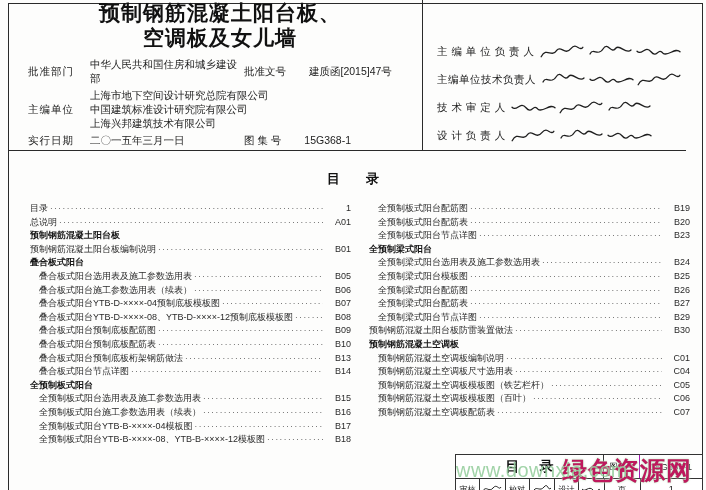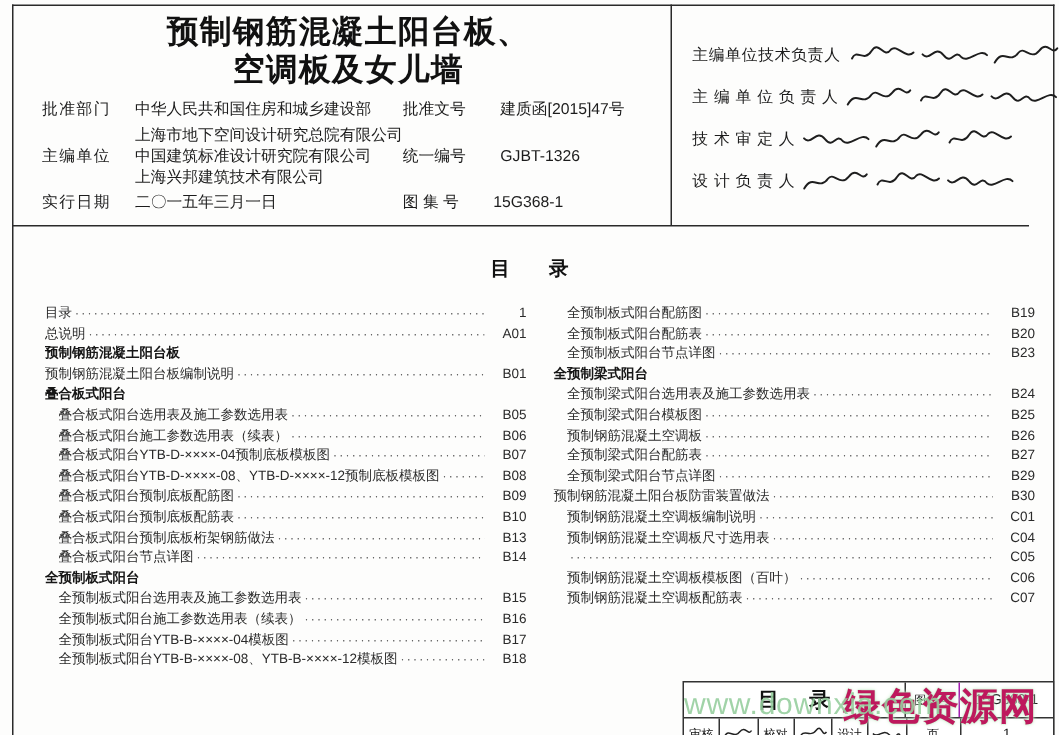--- a/index.html
+++ b/index.html
@@ -11,21 +11,21 @@
     background:#fdfdfc; color:#222; overflow:hidden;
   }
   .page-frame {
     position:absolute; left:8px; top:3px; right:3px; bottom:-2px;
     border-left:1.5px solid #2a2a2a; border-top:1.5px solid #2a2a2a; border-right:1.5px solid #2a2a2a;
     pointer-events:none;
   }
 
   
   .header { position:absolute; left:8px; top:3px; right:20px; height:148px;
-    display:flex; border-bottom:1.5px solid #2a2a2a; }
+    display:flex; border-bottom:1.5px solid #2a2a2a;align-items:flex-end; }
   .header-left { width:447px; border-right:1.5px solid #2a2a2a; padding:6px 10px 0 20px; }
   .header-right { flex:1; padding:20px 4px 0 14px; }
 
   .doc-title { text-align:center; font-weight:bold; font-size:21px; line-height:25px;
     letter-spacing:1px; color:#111; margin-bottom:7px; }
 
   .meta-row { display:flex; align-items:center; font-size:10.5px; line-height:14px; color:#1c1c1c; margin-bottom:3px; }
   .meta-label { width:62px; flex:none; letter-spacing:1px; }
   .meta-value { flex:1; }
   .meta-value .vline { white-space:nowrap; }
@@ -100,60 +100,57 @@
         </span>
       </div>
 
       <div class="meta-row" style="align-items:center;">
         <span class="meta-label">主编单位</span>
         <span class="meta-value">
           <div class="vline">上海市地下空间设计研究总院有限公司</div>
           <div class="vline">中国建筑标准设计研究院有限公司</div>
           <div class="vline">上海兴邦建筑技术有限公司</div>
         </span>
-        <span class="meta-right">
-          <span class="rlabel">统一编号</span><span>GJBT-1326</span>
-        </span>
       </div>
 
       <div class="meta-row">
         <span class="meta-label">实行日期</span>
         <span class="meta-value">二〇一五年三月一日</span>
         <span class="meta-right">
           <span class="rlabel">图 集 号</span><span>15G368-1</span>
         </span>
       </div>
     </div>
 
     <div class="header-right" id="sig-rows">
         <div class="sig-row">
+          <span class="sig-label">主 编 单 位 负 责 人</span>
+          <span class="sig-set">
+            <svg width="46" height="18" viewBox="0 0 46 18" style="transform: rotate(-2deg);">
+              <path d="M2,13 C8,3 12,15 18,7 C22,2 26,13 32,6 S40,10 44,5" fill="none" stroke="#1e1e1e" stroke-width="1.3" stroke-linecap="round"></path>
+            </svg>
+            <svg width="46" height="18" viewBox="0 0 46 18" style="transform: rotate(0deg);">
+              <path d="M3,11 C6,4 11,14 16,6 S24,12 29,5 C33,1 39,12 44,7" fill="none" stroke="#1e1e1e" stroke-width="1.3" stroke-linecap="round"></path>
+            </svg>
+            <svg width="46" height="18" viewBox="0 0 46 18" style="transform: rotate(2deg);">
+              <path d="M2,9 C7,14 10,2 16,9 S23,4 28,10 C33,14 40,3 45,8" fill="none" stroke="#1e1e1e" stroke-width="1.3" stroke-linecap="round"></path>
+            </svg>
+          </span>
+        </div>
+        <div class="sig-row">
           <span class="sig-label">主编单位技术负责人</span>
           <span class="sig-set">
             <svg width="46" height="18" viewBox="0 0 46 18" style="transform: rotate(0deg);">
               <path d="M3,11 C6,4 11,14 16,6 S24,12 29,5 C33,1 39,12 44,7" fill="none" stroke="#1e1e1e" stroke-width="1.3" stroke-linecap="round"></path>
             </svg>
             <svg width="46" height="18" viewBox="0 0 46 18" style="transform: rotate(2deg);">
               <path d="M2,9 C7,14 10,2 16,9 S23,4 28,10 C33,14 40,3 45,8" fill="none" stroke="#1e1e1e" stroke-width="1.3" stroke-linecap="round"></path>
             </svg>
             <svg width="46" height="18" viewBox="0 0 46 18" style="transform: rotate(-2deg);">
               <path d="M2,13 C8,3 12,15 18,7 C22,2 26,13 32,6 S40,10 44,5" fill="none" stroke="#1e1e1e" stroke-width="1.3" stroke-linecap="round"></path>
-            </svg>
-          </span>
-        </div>
-        <div class="sig-row">
-          <span class="sig-label">主 编 单 位 负 责 人</span>
-          <span class="sig-set">
-            <svg width="46" height="18" viewBox="0 0 46 18" style="transform: rotate(-2deg);">
-              <path d="M2,13 C8,3 12,15 18,7 C22,2 26,13 32,6 S40,10 44,5" fill="none" stroke="#1e1e1e" stroke-width="1.3" stroke-linecap="round"></path>
-            </svg>
-            <svg width="46" height="18" viewBox="0 0 46 18" style="transform: rotate(0deg);">
-              <path d="M3,11 C6,4 11,14 16,6 S24,12 29,5 C33,1 39,12 44,7" fill="none" stroke="#1e1e1e" stroke-width="1.3" stroke-linecap="round"></path>
-            </svg>
-            <svg width="46" height="18" viewBox="0 0 46 18" style="transform: rotate(2deg);">
-              <path d="M2,9 C7,14 10,2 16,9 S23,4 28,10 C33,14 40,3 45,8" fill="none" stroke="#1e1e1e" stroke-width="1.3" stroke-linecap="round"></path>
             </svg>
           </span>
         </div>
         <div class="sig-row">
           <span class="sig-label">技 术 审 定 人</span>
           <span class="sig-set">
             <svg width="46" height="18" viewBox="0 0 46 18" style="transform: rotate(2deg);">
               <path d="M2,9 C7,14 10,2 16,9 S23,4 28,10 C33,14 40,3 45,8" fill="none" stroke="#1e1e1e" stroke-width="1.3" stroke-linecap="round"></path>
             </svg>
             <svg width="46" height="18" viewBox="0 0 46 18" style="transform: rotate(-2deg);">
@@ -292,50 +289,54 @@
           <span class="t">全预制梁式阳台选用表及施工参数选用表</span>
           <span class="dots">··············································································································</span>
           <span class="pg">B24</span>
         </div>
         <div class="toc-entry indent">
           <span class="t">全预制梁式阳台模板图</span>
           <span class="dots">··············································································································</span>
           <span class="pg">B25</span>
         </div>
         <div class="toc-entry indent">
-          <span class="t">预制钢筋混凝土空调板</span>
+          <span class="t">全预制梁式阳台配筋图</span>
           <span class="dots">··············································································································</span>
           <span class="pg">B26</span>
         </div>
         <div class="toc-entry indent">
           <span class="t">全预制梁式阳台配筋表</span>
           <span class="dots">··············································································································</span>
           <span class="pg">B27</span>
         </div>
         <div class="toc-entry indent">
           <span class="t">全预制梁式阳台节点详图</span>
           <span class="dots">··············································································································</span>
           <span class="pg">B29</span>
         </div>
         <div class="toc-entry">
           <span class="t">预制钢筋混凝土阳台板防雷装置做法</span>
           <span class="dots">··············································································································</span>
           <span class="pg">B30</span>
         </div>
+        <div class="toc-entry toc-header">
+          <span class="t">预制钢筋混凝土空调板</span>
+        </div>
         <div class="toc-entry indent">
           <span class="t">预制钢筋混凝土空调板编制说明</span>
           <span class="dots">··············································································································</span>
           <span class="pg">C01</span>
         </div>
         <div class="toc-entry indent">
           <span class="t">预制钢筋混凝土空调板尺寸选用表</span>
           <span class="dots">··············································································································</span>
           <span class="pg">C04</span>
         </div>
         <div class="toc-entry indent">
+          <span class="t">预制钢筋混凝土空调板模板图（铁艺栏杆）</span>
           <span class="dots">··············································································································</span>
           <span class="pg">C05</span>
         </div>
         <div class="toc-entry indent">
           <span class="t">预制钢筋混凝土空调板模板图（百叶）</span>
           <span class="dots">··············································································································</span>
           <span class="pg">C06</span>
         </div>
         <div class="toc-entry indent">
           <span class="t">预制钢筋混凝土空调板配筋表</span>

